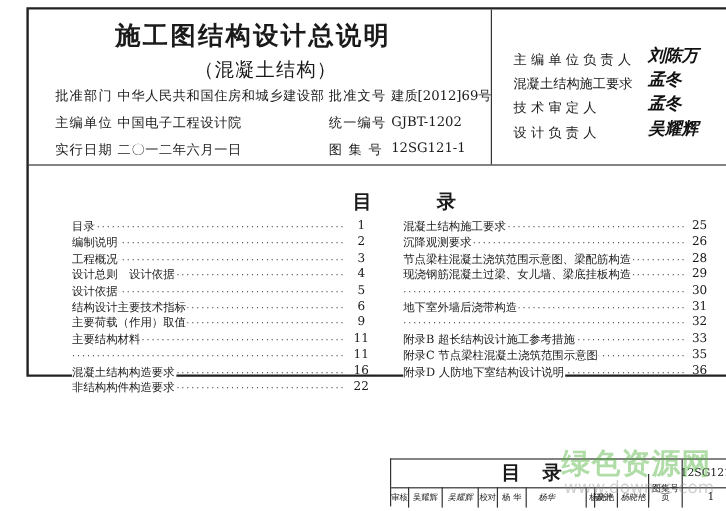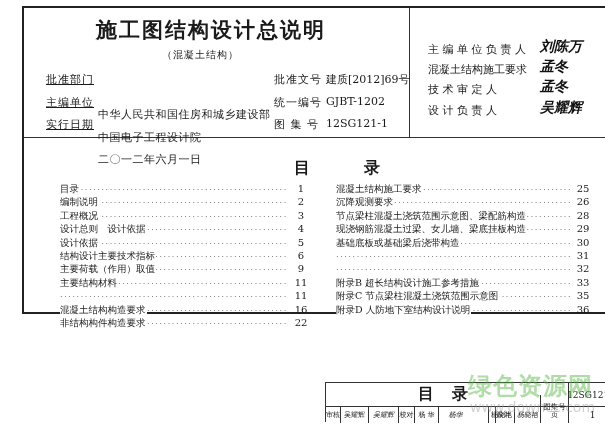--- a/index.html
+++ b/index.html
@@ -6,25 +6,25 @@
   body { width: 605px; height: 426px; position: relative; overflow: hidden;
          font-family: "DejaVu Serif", "Liberation Serif", serif; color: #1a1a1a; }
   .frame { position: absolute; left: 22px; top: 6px; width: 593px; height: 308px;
            border: 2px solid #222; border-right-width: 3px; box-sizing: border-box; }
   .header { position: absolute; left: 0; top: 0; width: 100%; height: 130px;
             border-bottom: 1.5px solid #333; box-sizing: border-box; }
   .header-left { position: absolute; left: 0; top: 0; width: 386px; height: 100%;
                  border-right: 1.5px solid #333; box-sizing: border-box; }
   .title { position: absolute; left: 72px; top: 8px; font-size: 21px; font-weight: bold;
            letter-spacing: 2px; white-space: nowrap; font-family: "DejaVu Sans", sans-serif; }
-  .subtitle { position: absolute; left: 138px; top: 40px; font-size: 10px; letter-spacing: 1px; white-space: nowrap; text-align: center; }
+  .subtitle { position: absolute; left: 138px; top: 40px; font-size: 16px; letter-spacing: 1px; white-space: nowrap; text-align: center; }
   .info-row { position: absolute; left: 22px; font-size: 11px; white-space: nowrap; }
   .info-row span { position: absolute; white-space: nowrap; }
-  .lbl { left: 0; letter-spacing: 1px; text-decoration: underline; }
-  .val { left: 52px; letter-spacing: 0.5px; margin-top: 35px; }
+  .lbl { left: 0; letter-spacing: 1px; }
+  .val { left: 52px; letter-spacing: 0.5px; }
   .lbl2 { left: 228px; letter-spacing: 1px; }
   .val2 { left: 280px; }
   .header-right { position: absolute; left: 386px; top: 0; right: 0; height: 100%; }
   .sig-row { position: absolute; left: 18px; font-size: 11px; white-space: nowrap; }
   .sig-row .role { display: inline-block; width: 110px; letter-spacing: 0; }
   .sig-row .sig { position: absolute; left: 112px; top: -4px; font-size: 14px; font-style: italic;
                   font-weight: bold; font-family: "DejaVu Sans", sans-serif; color: #111; white-space: nowrap; }
   .toc-title-l { position: absolute; left: 270px; top: 150px; font-size: 16px; font-weight: bold; font-family: "DejaVu Sans", sans-serif; }
   .toc-title-r { position: absolute; left: 340px; top: 150px; font-size: 16px; font-weight: bold; font-family: "DejaVu Sans", sans-serif; }
   .toc-col { position: absolute; top: 175px; }
@@ -173,25 +173,25 @@
         <span class="t">节点梁柱混凝土浇筑范围示意图、梁配筋构造</span>
         <span class="p">28</span>
       </div>
     <div class="toc-item">
         <span class="dots">··································································</span>
         <span class="t">现浇钢筋混凝土过梁、女儿墙、梁底挂板构造</span>
         <span class="p">29</span>
       </div>
     <div class="toc-item">
         <span class="dots">··································································</span>
-        <span class="t">基础底板或基础梁后浇带构造</span>
         <span class="p">30</span>
       </div>
     <div class="toc-item">
         <span class="dots">··································································</span>
+        <span class="t">地下室外墙后浇带构造</span>
         <span class="p">31</span>
       </div>
     <div class="toc-item">
         <span class="dots">··································································</span>
         <span class="p">32</span>
       </div>
     <div class="toc-item">
         <span class="dots">··································································</span>
         <span class="t">附录B 超长结构设计施工参考措施</span>
         <span class="p">33</span>

